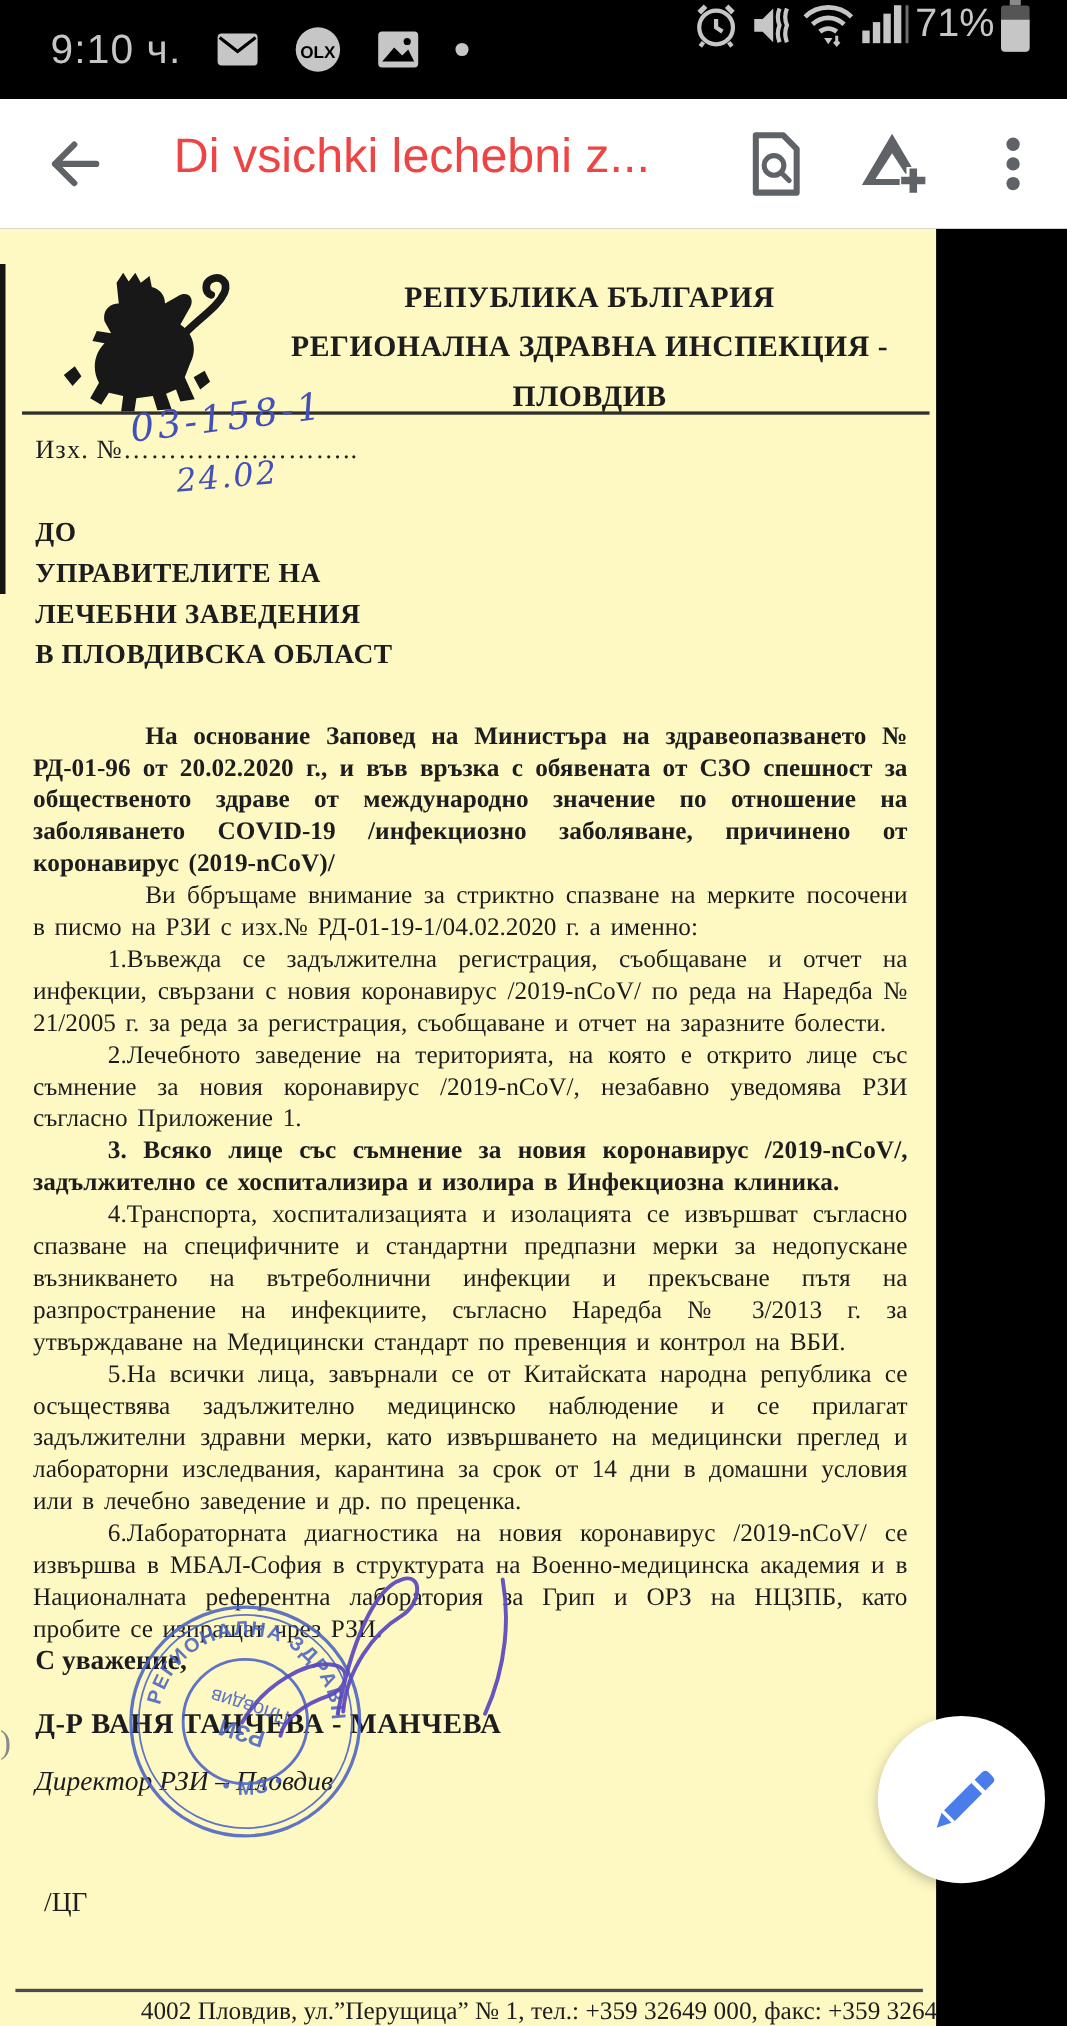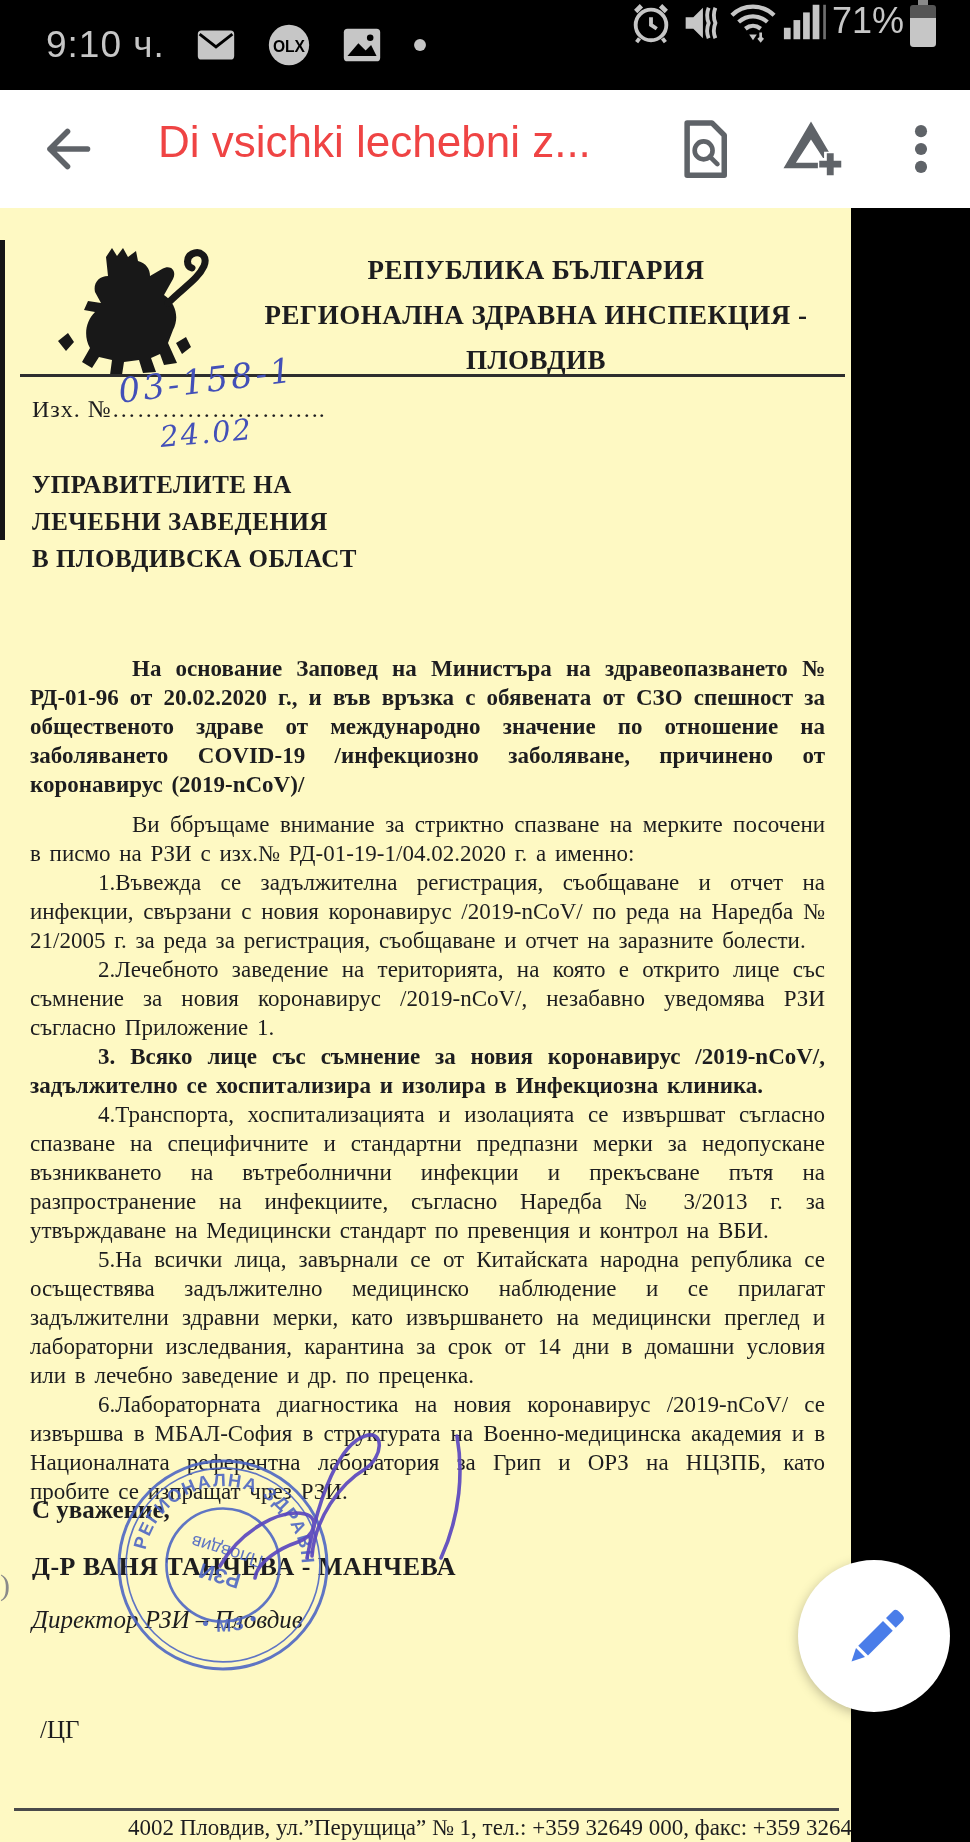--- a/index.html
+++ b/index.html
@@ -26,21 +26,21 @@
   .ministry{position:absolute;left:225px;right:4px;top:40px;text-align:center;font-weight:bold;font-size:27px;line-height:45px;letter-spacing:.5px;}
   .hdr-rule{position:absolute;left:20px;right:6px;top:166px;height:0;border-top:3px solid #2e2e2e;}
   .ref-line{position:absolute;left:32px;top:188px;font-size:24px;letter-spacing:1px;}
   .hand{position:absolute;color:#4350b8;font-style:italic;font-family:"DejaVu Serif",serif;}
   .hand-num{left:118px;top:152px;font-size:34px;transform:rotate(-7deg);letter-spacing:3px;}
   .hand-date{left:160px;top:208px;font-size:29px;transform:rotate(-5deg);letter-spacing:2px;}
   .ref-line2{position:absolute;left:32px;top:235px;font-size:24px;letter-spacing:1px;}
   .addressee{position:absolute;left:32px;top:258px;font-size:25px;font-weight:bold;line-height:37px;letter-spacing:.5px;}
   .body-text{position:absolute;left:30px;right:26px;top:446px;font-size:23px;line-height:29px;text-align:justify;word-spacing:3px;}
   .body-text p{margin:0;}
-  .body-text p.gap{margin-top:11px;}
+  .body-text p.gap{margin-top:0;}
   .bold{font-weight:bold;}
   .ind-lg{text-indent:102px;}
   .ind-sm{text-indent:68px;}
   .closing{position:absolute;left:32px;top:1288px;font-size:25px;font-weight:bold;text-align:right;}
   .sig-name{position:absolute;left:32px;top:1344px;font-size:26px;font-weight:bold;letter-spacing:.5px;}
   .sig-role{position:absolute;left:32px;top:1398px;font-size:25px;font-style:italic;}
   .initials{position:absolute;left:40px;top:1508px;font-size:25px;}
   .artifact{position:absolute;left:0px;top:1360px;font-size:30px;color:#8a8a8a;}
   .stamp{position:absolute;left:116px;top:1250px;width:214px;height:214px;opacity:.88;}
   .scribble{position:absolute;left:195px;top:1218px;width:330px;height:175px;}
@@ -153,20 +153,21 @@
       <div>РЕПУБЛИКА БЪЛГАРИЯ</div>
       <div>РЕГИОНАЛНА ЗДРАВНА ИНСПЕКЦИЯ - ПЛОВДИВ</div>
     </div>
     <div class="hdr-rule"></div>
 
     <div class="ref-line">Изх. №……………………..</div>
     <div class="hand hand-num">03-158-1</div>
     <div class="hand hand-date">24.02</div>
 
     <div class="addressee">
+      <div>ДО</div>
       <div>УПРАВИТЕЛИТЕ НА</div>
       <div>ЛЕЧЕБНИ ЗАВЕДЕНИЯ</div>
       <div>В ПЛОВДИВСКА ОБЛАСТ</div>
     </div>
 
     <div class="body-text">
       <p class="bold ind-lg">На основание Заповед на Министъра на здравеопазването  № РД-01-96 от 20.02.2020 г.,  и във връзка с обявената от СЗО спешност за общественото здраве от международно значение по отношение на заболяването COVID-19 /инфекциозно заболяване, причинено от коронавирус (2019-nCoV)/</p>
       <p class="ind-lg gap">Ви ббръщаме внимание за стриктно спазване на мерките посочени в  писмо на РЗИ с изх.№ РД-01-19-1/04.02.2020 г. а именно:</p>
       <p class="ind-sm">1.Въвежда се задължителна регистрация, съобщаване и отчет на инфекции, свързани с новия коронавирус /2019-nCoV/ по реда на Наредба № 21/2005 г. за реда за регистрация, съобщаване и отчет на заразните болести.</p>
       <p class="ind-sm">2.Лечебното заведение на територията,  на която е открито лице със съмнение за новия коронавирус  /2019-nCoV/,  незабавно уведомява РЗИ съгласно Приложение 1.</p>

